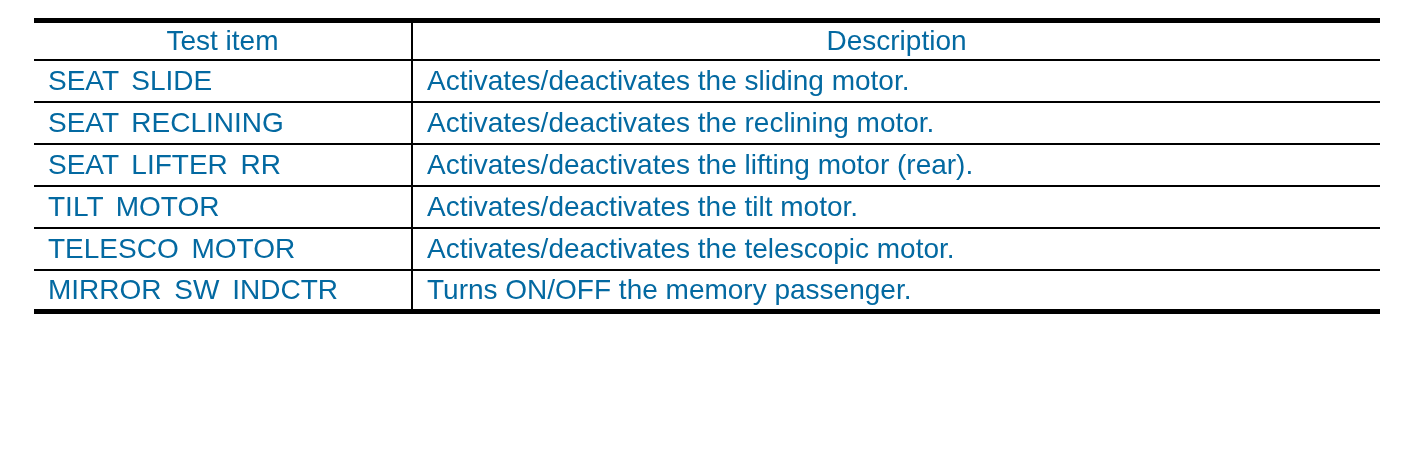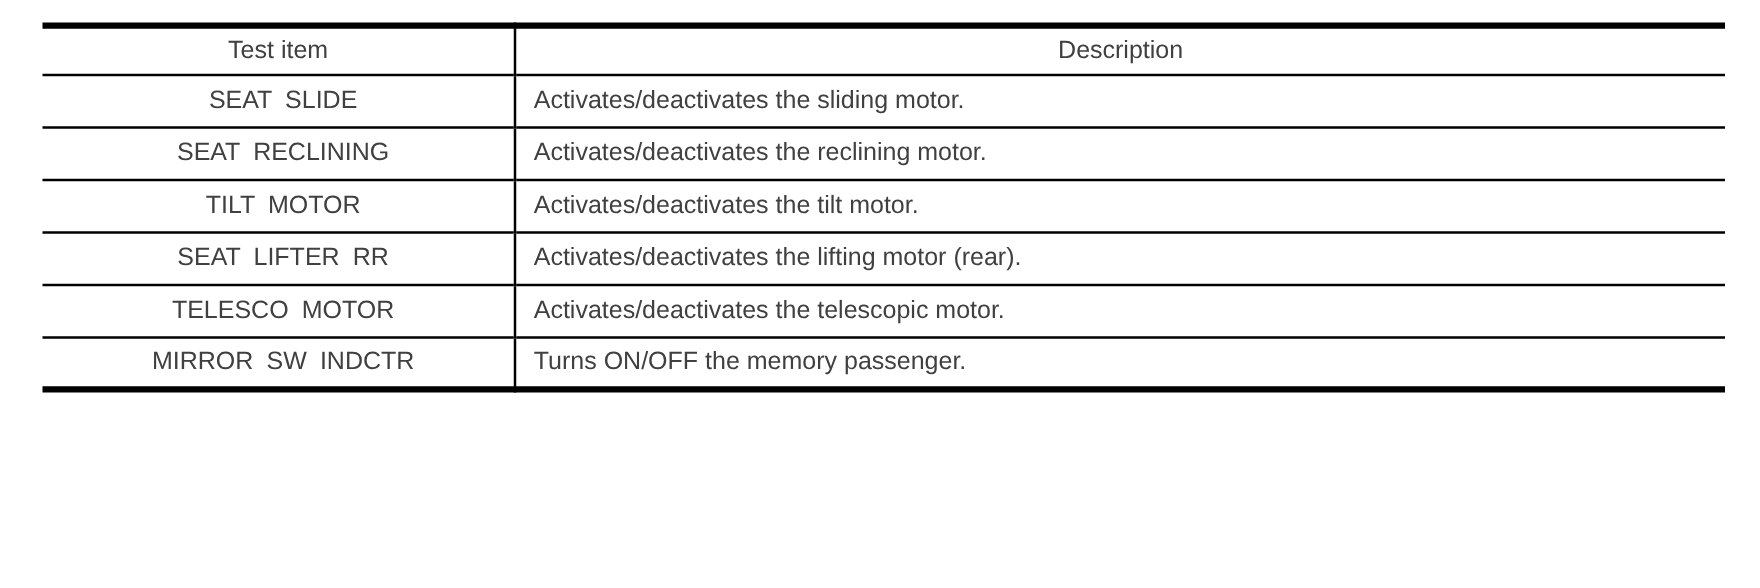--- a/index.html
+++ b/index.html
@@ -16,22 +16,22 @@
   }
   .table-wrap {
     position: absolute;
     left: 34px;
     top: 18px;
   }
   table.test-table {
     border-collapse: collapse;
     table-layout: fixed;
     width: 1346px;
-    font-size: 20px;
-    color: #404040;
+    font-size: 28px;
+    color: #0369a1;
     border-top: 5px solid #000;
     border-bottom: 5px solid #000;
   }
   table.test-table col.c-item { width: 378px; }
   table.test-table col.c-desc { width: 968px; }
   table.test-table tr {
     border-bottom: 2px solid #000;
     height: 42px;
   }
   table.test-table thead tr {
@@ -49,21 +49,20 @@
   }
   table.test-table td {
     vertical-align: middle;
     text-align: left;
     padding: 0 6px 0 14px;
     overflow: hidden;
     white-space: nowrap;
   }
   table.test-table td.col-item {
     word-spacing: 5px;
-    text-align: center;
   }
 </style>
 </head>
 <body>
 
 <div class="table-wrap">
   <table class="test-table">
     <colgroup>
       <col class="c-item">
       <col class="c-desc">
@@ -77,26 +76,26 @@
     <tbody>
         <tr>
           <td class="col-item">SEAT SLIDE</td>
           <td class="col-desc">Activates/deactivates the sliding motor.</td>
         </tr>
         <tr>
           <td class="col-item">SEAT RECLINING</td>
           <td class="col-desc">Activates/deactivates the reclining motor.</td>
         </tr>
         <tr>
+          <td class="col-item">SEAT LIFTER RR</td>
+          <td class="col-desc">Activates/deactivates the lifting motor (rear).</td>
+        </tr>
+        <tr>
           <td class="col-item">TILT MOTOR</td>
           <td class="col-desc">Activates/deactivates the tilt motor.</td>
-        </tr>
-        <tr>
-          <td class="col-item">SEAT LIFTER RR</td>
-          <td class="col-desc">Activates/deactivates the lifting motor (rear).</td>
         </tr>
         <tr>
           <td class="col-item">TELESCO MOTOR</td>
           <td class="col-desc">Activates/deactivates the telescopic motor.</td>
         </tr>
         <tr>
           <td class="col-item">MIRROR SW INDCTR</td>
           <td class="col-desc">Turns ON/OFF the memory passenger.</td>
         </tr>
       </tbody>

